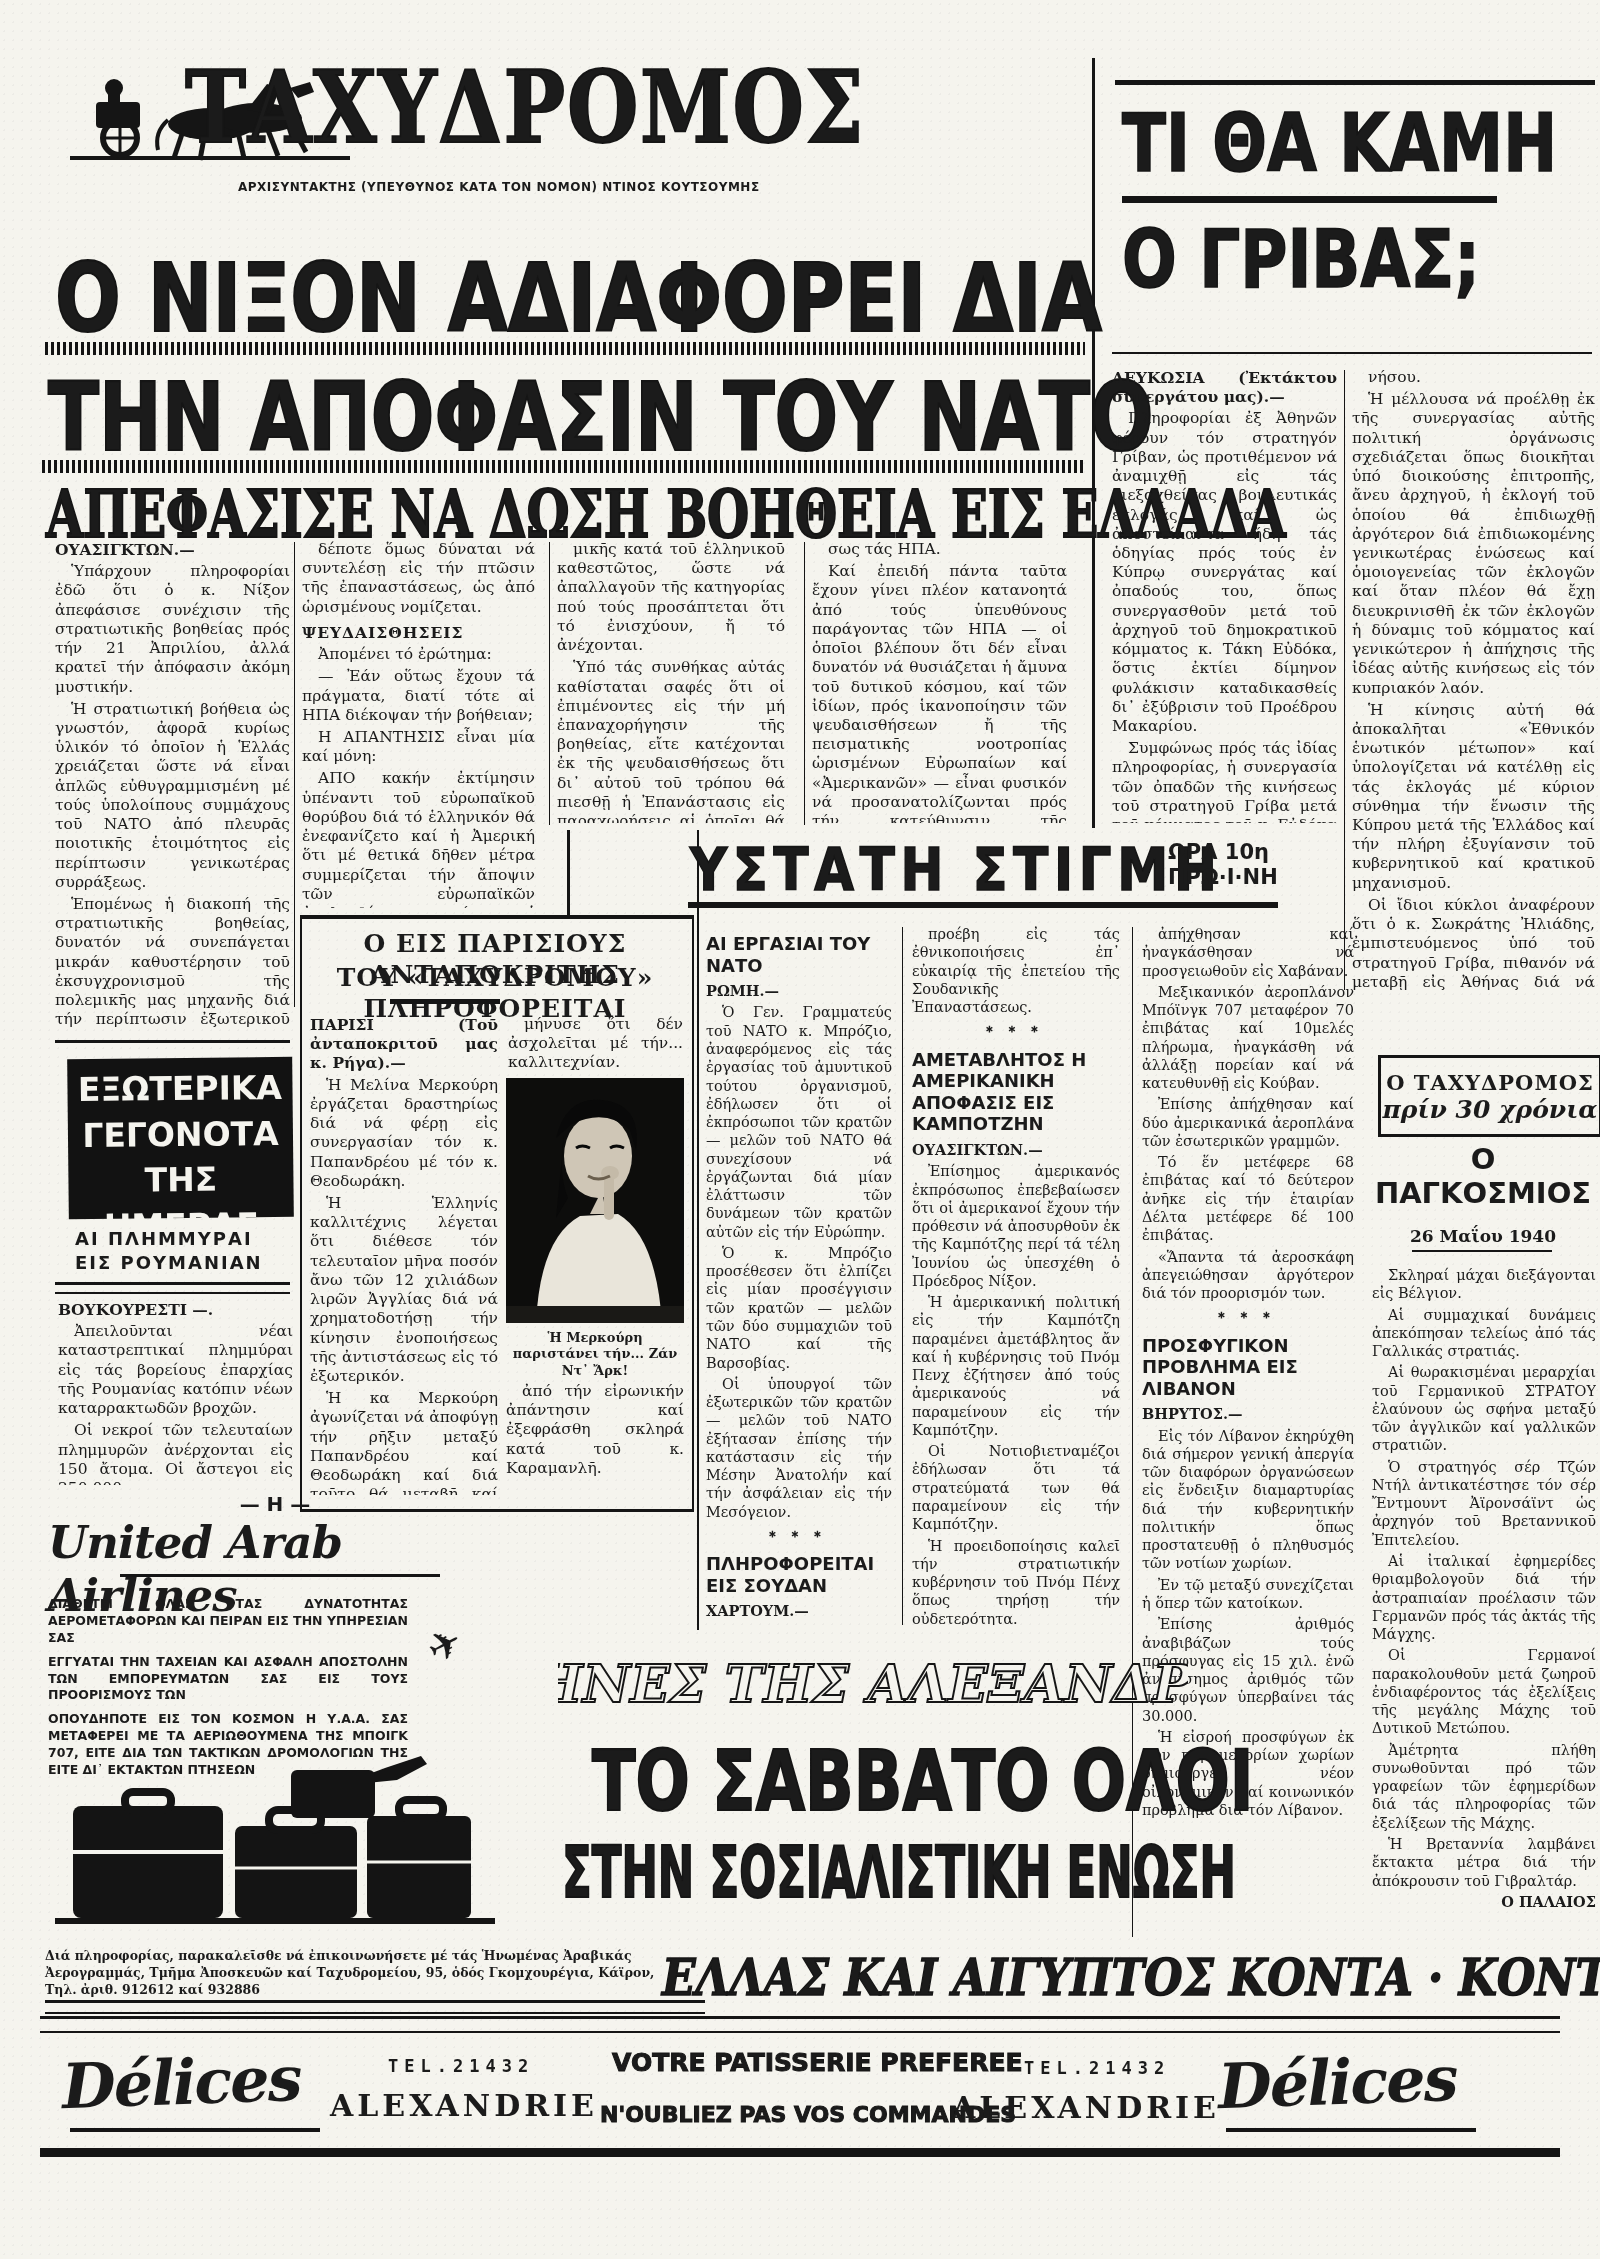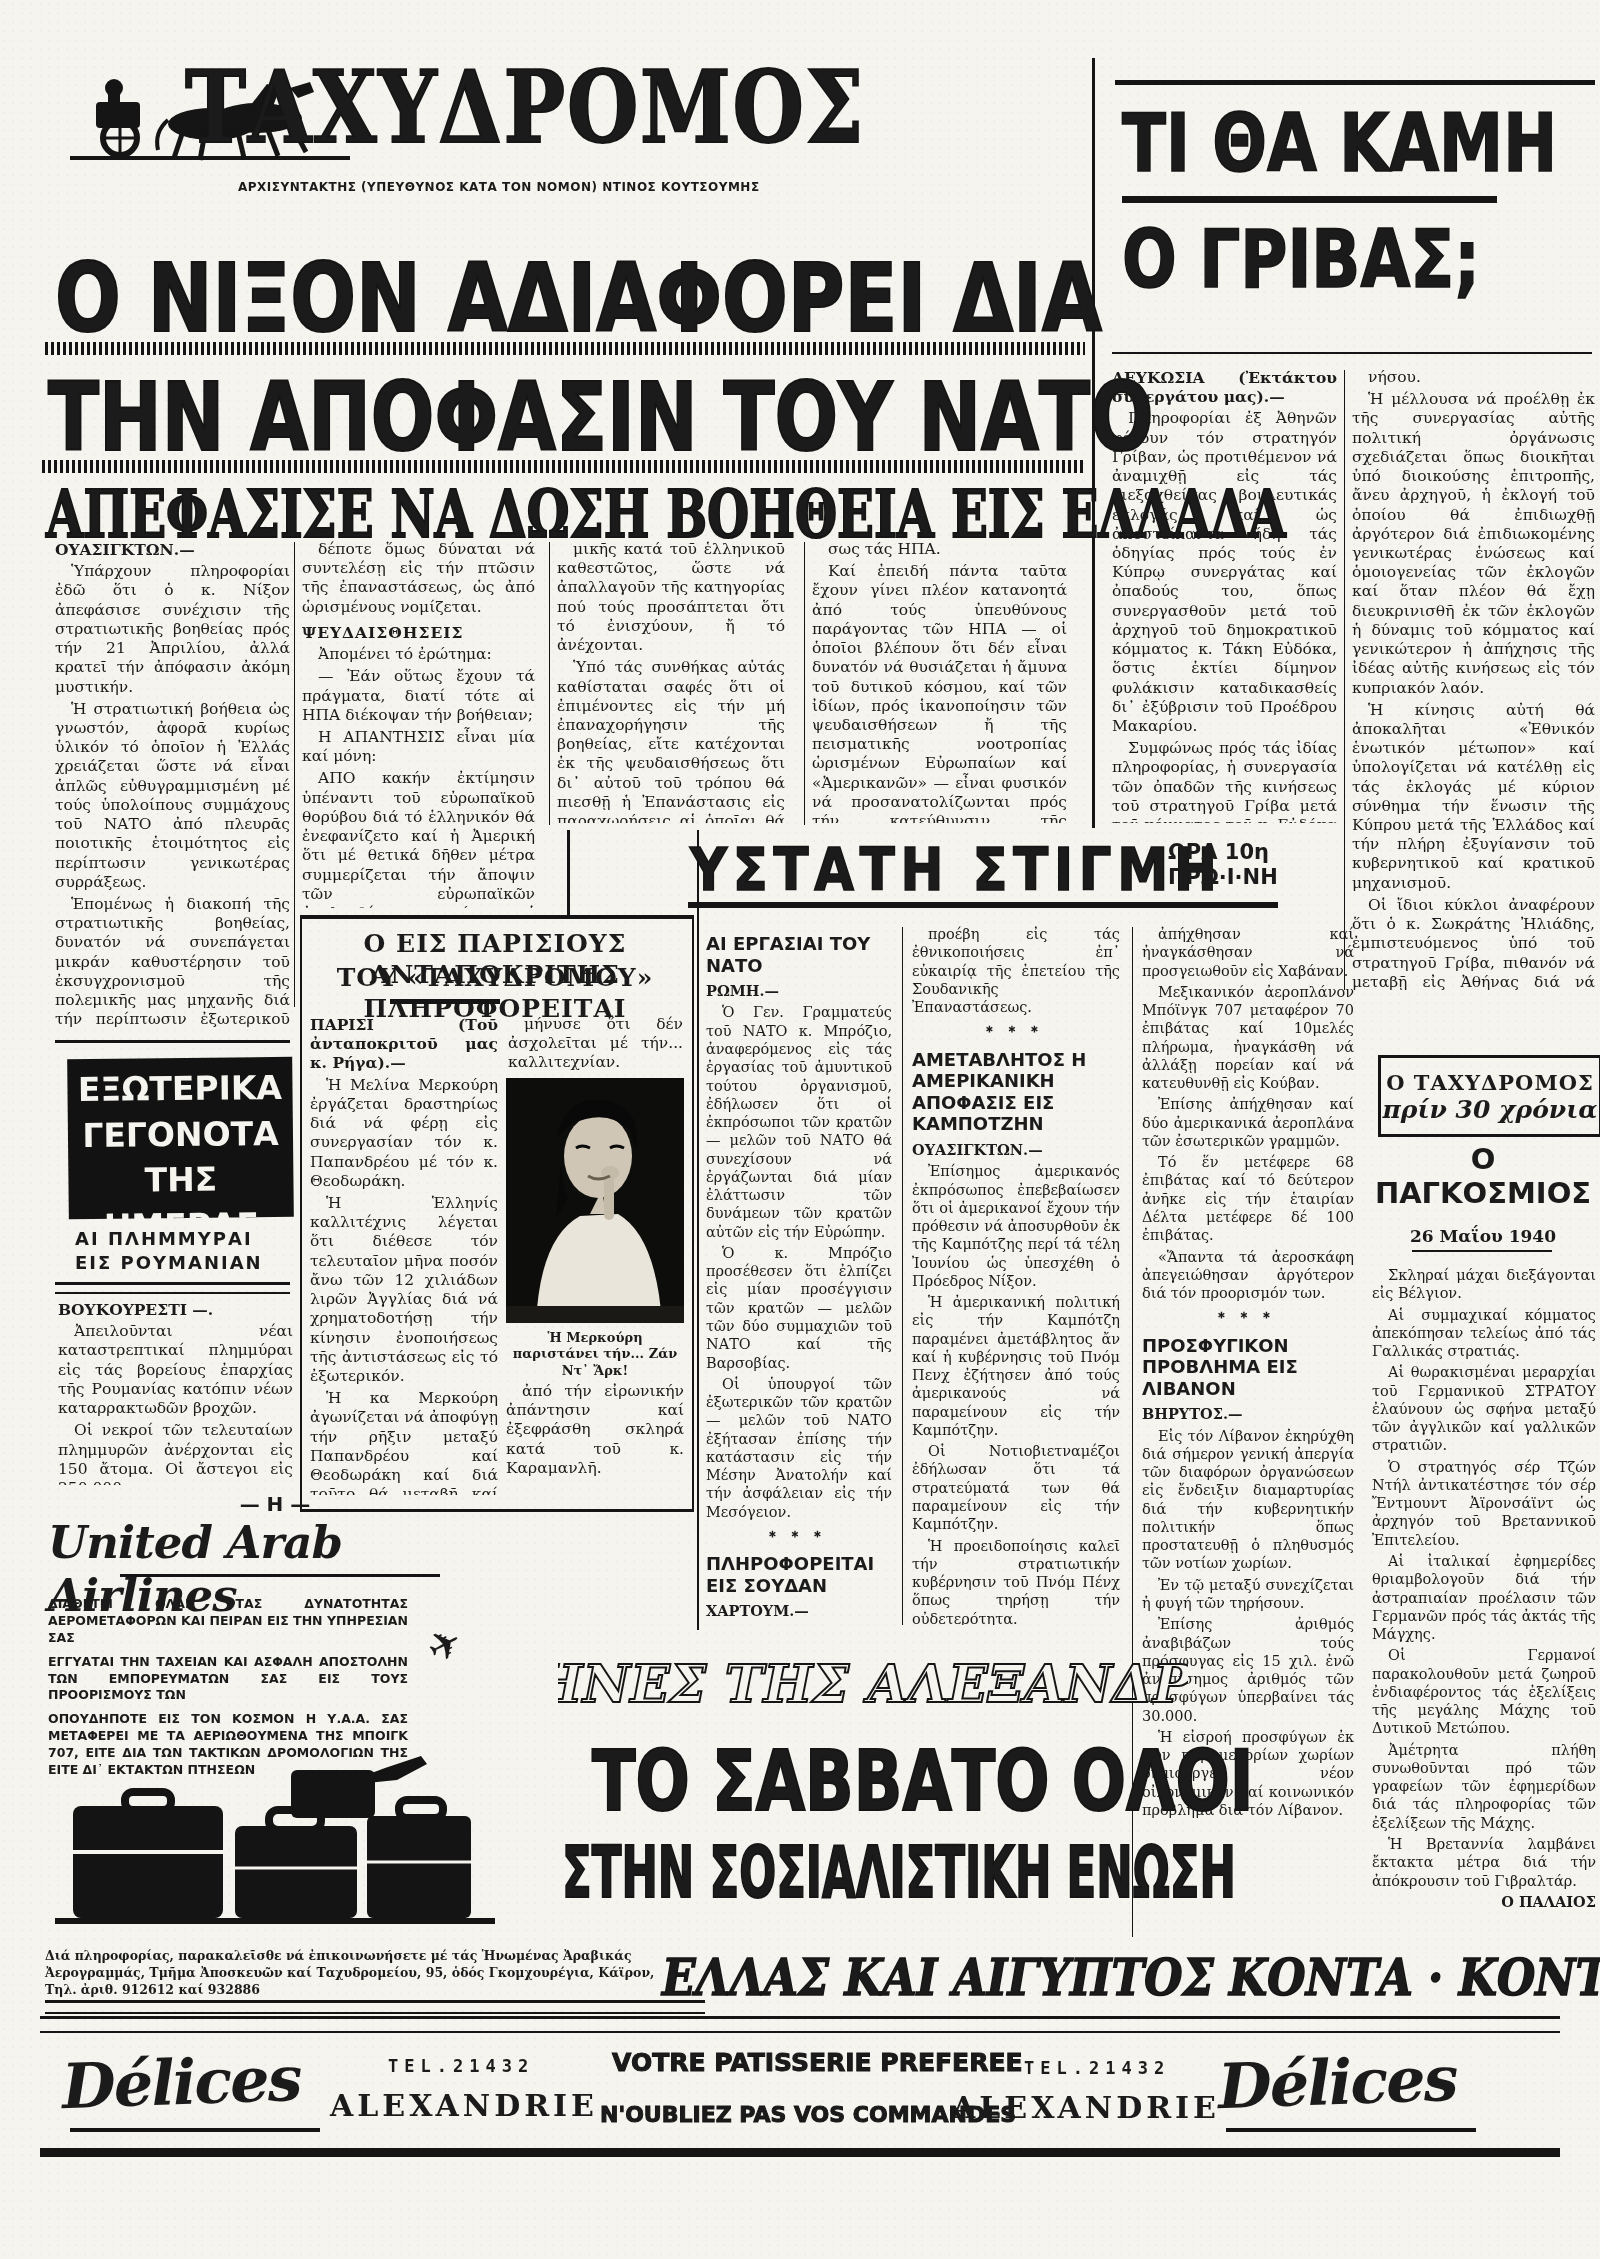--- a/index.html
+++ b/index.html
@@ -229,37 +229,37 @@
   <div class="abs colbox small" style="left:1142px;top:925px;width:212px;height:1015px;">
       <p class="para">ἀπήχθησαν καί ἠναγκάσθησαν νά προσγειωθοῦν εἰς Χαβάναν.</p>
       <p class="para">Μεξικανικόν ἀεροπλάνον Μπόϊνγκ 707 μεταφέρον 70 ἐπιβάτας καί 10μελές πλήρωμα, ἠναγκάσθη νά ἀλλάξῃ πορείαν καί νά κατευθυνθῇ εἰς Κούβαν.</p>
       <p class="para">Ἐπίσης ἀπήχθησαν καί δύο ἀμερικανικά ἀεροπλάνα τῶν ἐσωτερικῶν γραμμῶν.</p>
       <p class="para">Τό ἕν μετέφερε 68 ἐπιβάτας καί τό δεύτερον ἀνῆκε εἰς τήν ἑταιρίαν Δέλτα μετέφερε δέ 100 ἐπιβάτας.</p>
       <p class="para">«Ἅπαντα τά ἀεροσκάφη ἀπεγειώθησαν ἀργότερον διά τόν προορισμόν των.</p>
       <p class="para stars">＊＊＊</p>
       <p class="para newshead">ΠΡΟΣΦΥΓΙΚΟΝ ΠΡΟΒΛΗΜΑ ΕΙΣ ΛΙΒΑΝΟΝ</p>
       <p class="para dateline">ΒΗΡΥΤΟΣ.—</p>
       <p class="para">Εἰς τόν Λίβανον ἐκηρύχθη διά σήμερον γενική ἀπεργία τῶν διαφόρων ὀργανώσεων εἰς ἔνδειξιν διαμαρτυρίας διά τήν κυβερνητικήν πολιτικήν ὅπως προστατευθῇ ὁ πληθυσμός τῶν νοτίων χωρίων.</p>
-      <p class="para">Ἐν τῷ μεταξύ συνεχίζεται ἡ φυγή τῶν τηρήσουν.</p>
+      <p class="para">Ἐν τῷ μεταξύ συνεχίζεται ἡ ὅπερ τῶν κατοίκων.</p>
       <p class="para">Ἐπίσης ἀριθμός ἀναβιβάζων τούς πρόσφυγας εἰς 15 χιλ. ἐνῶ ἀνεπίσημος ἀριθμός τῶν προσφύγων ὑπερβαίνει τάς 30.000.</p>
       <p class="para">Ἡ εἰσροή προσφύγων ἐκ τῶν παραμεθορίων χωρίων δημιουργεῖ νέον οἰκονομικόν καί κοινωνικόν πρόβλημα διά τόν Λίβανον.</p>
     </div>
   <div class="abs rule" style="left:902px;top:927px;width:1px;height:698px;"></div>
   <div class="abs rule" style="left:1132px;top:927px;width:1px;height:1010px;"></div>
 
   <div class="abs boxed" style="left:1378px;top:1055px;width:218px;height:72px;padding-top:4px;">
     <div class="retro-t1">Ο ΤΑΧΥΔΡΟΜΟΣ</div>
     <div class="retro-t2">πρίν 30 χρόνια</div>
   </div>
   <div class="abs retro-h" style="left:1368px;top:1142px;width:230px;">Ο ΠΑΓΚΟΣΜΙΟΣ</div>
   <div class="abs retro-date" style="left:1368px;top:1226px;width:230px;">26 Μαΐου 1940</div>
   <div class="abs rule" style="left:1412px;top:1250px;width:140px;height:2px;"></div>
   <div class="abs colbox small" style="left:1372px;top:1266px;width:224px;height:680px;">
       <p class="para">Σκληραί μάχαι διεξάγονται εἰς Βέλγιον.</p>
-      <p class="para">Αἱ συμμαχικαί κόμματος ἀπεκόπησαν τελείως ἀπό τάς Γαλλικάς στρατιάς.</p>
+      <p class="para">Αἱ συμμαχικαί δυνάμεις ἀπεκόπησαν τελείως ἀπό τάς Γαλλικάς στρατιάς.</p>
       <p class="para">Αἱ θωρακισμέναι μεραρχίαι τοῦ Γερμανικοῦ ΣΤΡΑΤΟΥ ἐλαύνουν ὡς σφήνα μεταξύ τῶν ἀγγλικῶν καί γαλλικῶν στρατιῶν.</p>
       <p class="para">Ὁ στρατηγός σέρ Τζών Ντήλ ἀντικατέστησε τόν σέρ Ἔντμουντ Ἀϊρονσάϊντ ὡς ἀρχηγόν τοῦ Βρεταννικοῦ Ἐπιτελείου.</p>
       <p class="para">Αἱ ἰταλικαί ἐφημερίδες θριαμβολογοῦν διά τήν ἀστραπιαίαν προέλασιν τῶν Γερμανῶν πρός τάς ἀκτάς τῆς Μάγχης.</p>
       <p class="para">Οἱ Γερμανοί παρακολουθοῦν μετά ζωηροῦ ἐνδιαφέροντος τάς ἐξελίξεις τῆς μεγάλης Μάχης τοῦ Δυτικοῦ Μετώπου.</p>
       <p class="para">Ἀμέτρητα πλήθη συνωθοῦνται πρό τῶν γραφείων τῶν ἐφημερίδων διά τάς πληροφορίας τῶν ἐξελίξεων τῆς Μάχης.</p>
       <p class="para">Ἡ Βρεταννία λαμβάνει ἔκτακτα μέτρα διά τήν ἀπόκρουσιν τοῦ Γιβραλτάρ.</p>
       <p class="para sig">Ο ΠΑΛΑΙΟΣ</p>
     </div>
 
   <div class="abs sans" style="left:45px;top:1492px;width:460px;text-align:center;font-weight:bold;font-size:20px;">—  Η  —</div>

